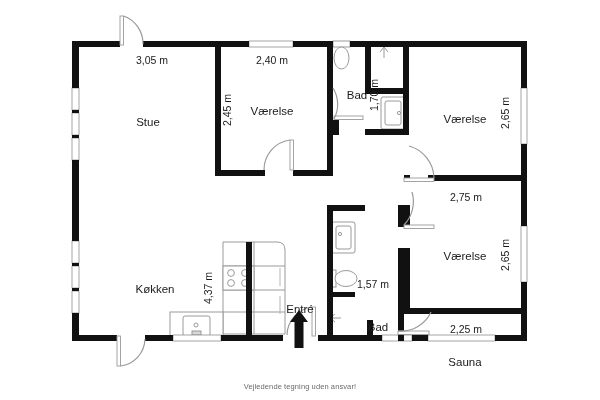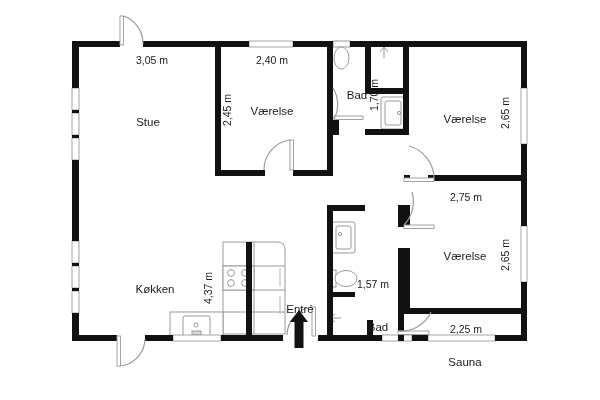--- a/index.html
+++ b/index.html
@@ -296,13 +296,14 @@
       <text class="dim-label" x="506" y="255" transform="rotate(-90 506 255)">2,65 m</text>
 
       <text class="dim-label" x="209" y="288" transform="rotate(-90 209 288)">4,37 m</text>
 
       <text class="dim-label" x="373" y="285">1,57 m</text>
 
       <text class="dim-label" x="466" y="330">2,25 m</text>
     </g>
   </svg>
 
+  <div class="footer-note">Vejledende tegning uden ansvar!</div>
 </div>
 
 </body></html>

